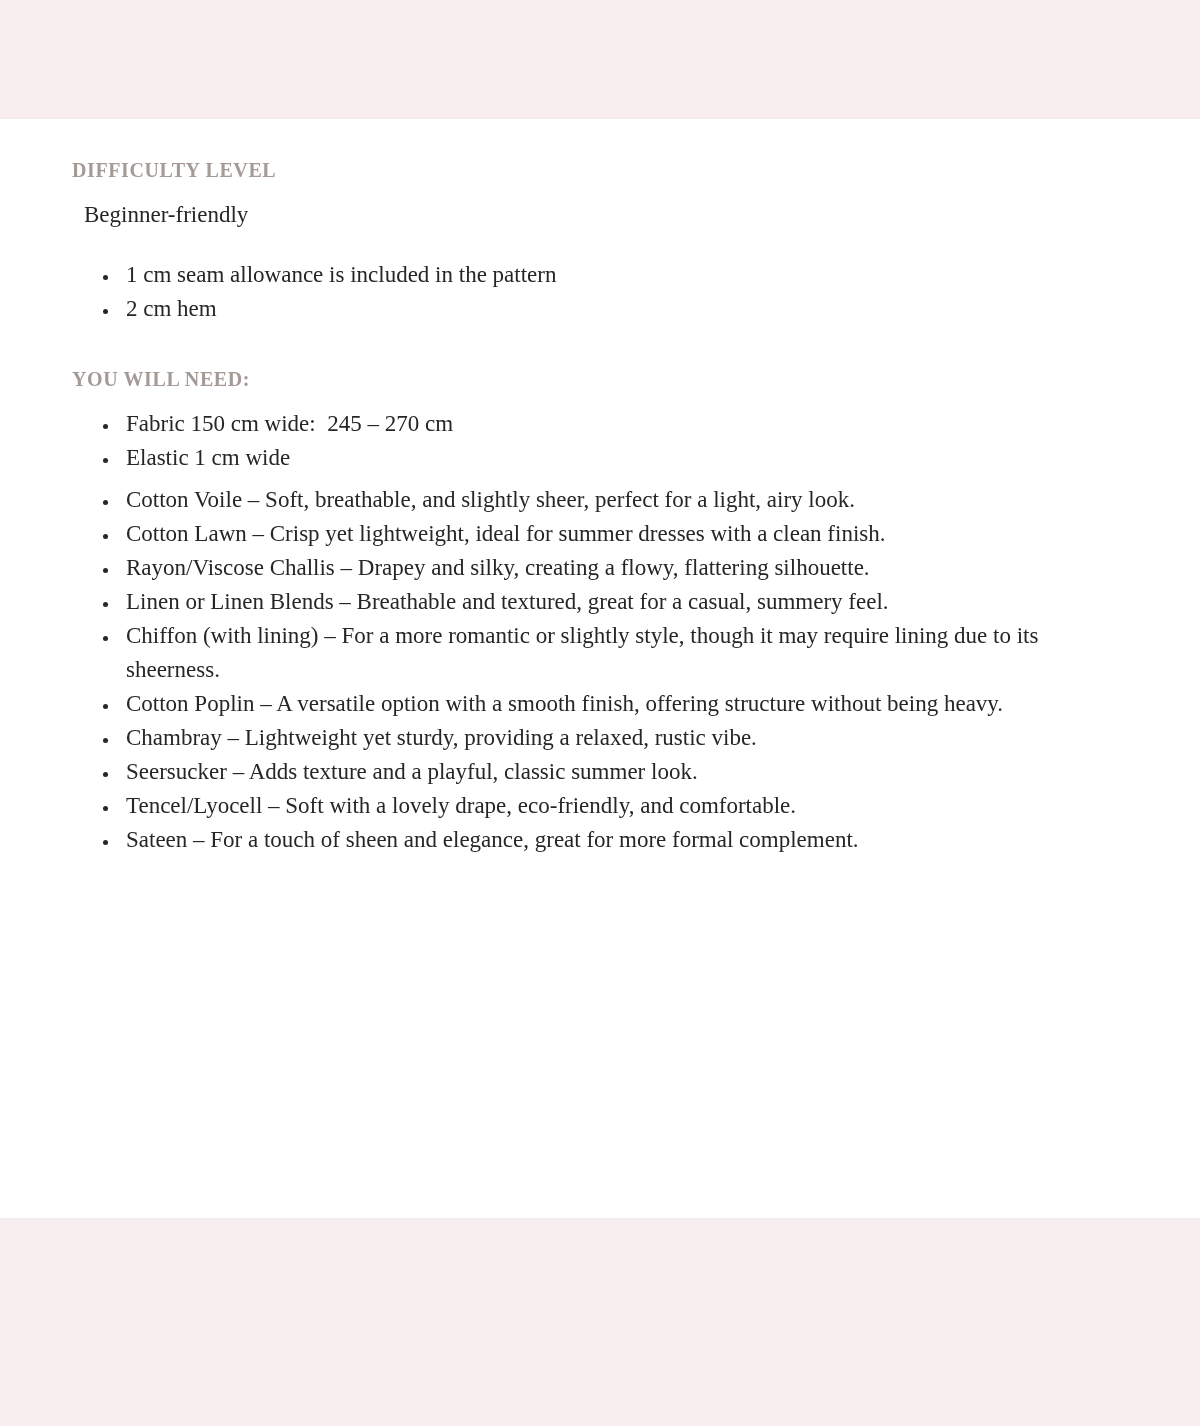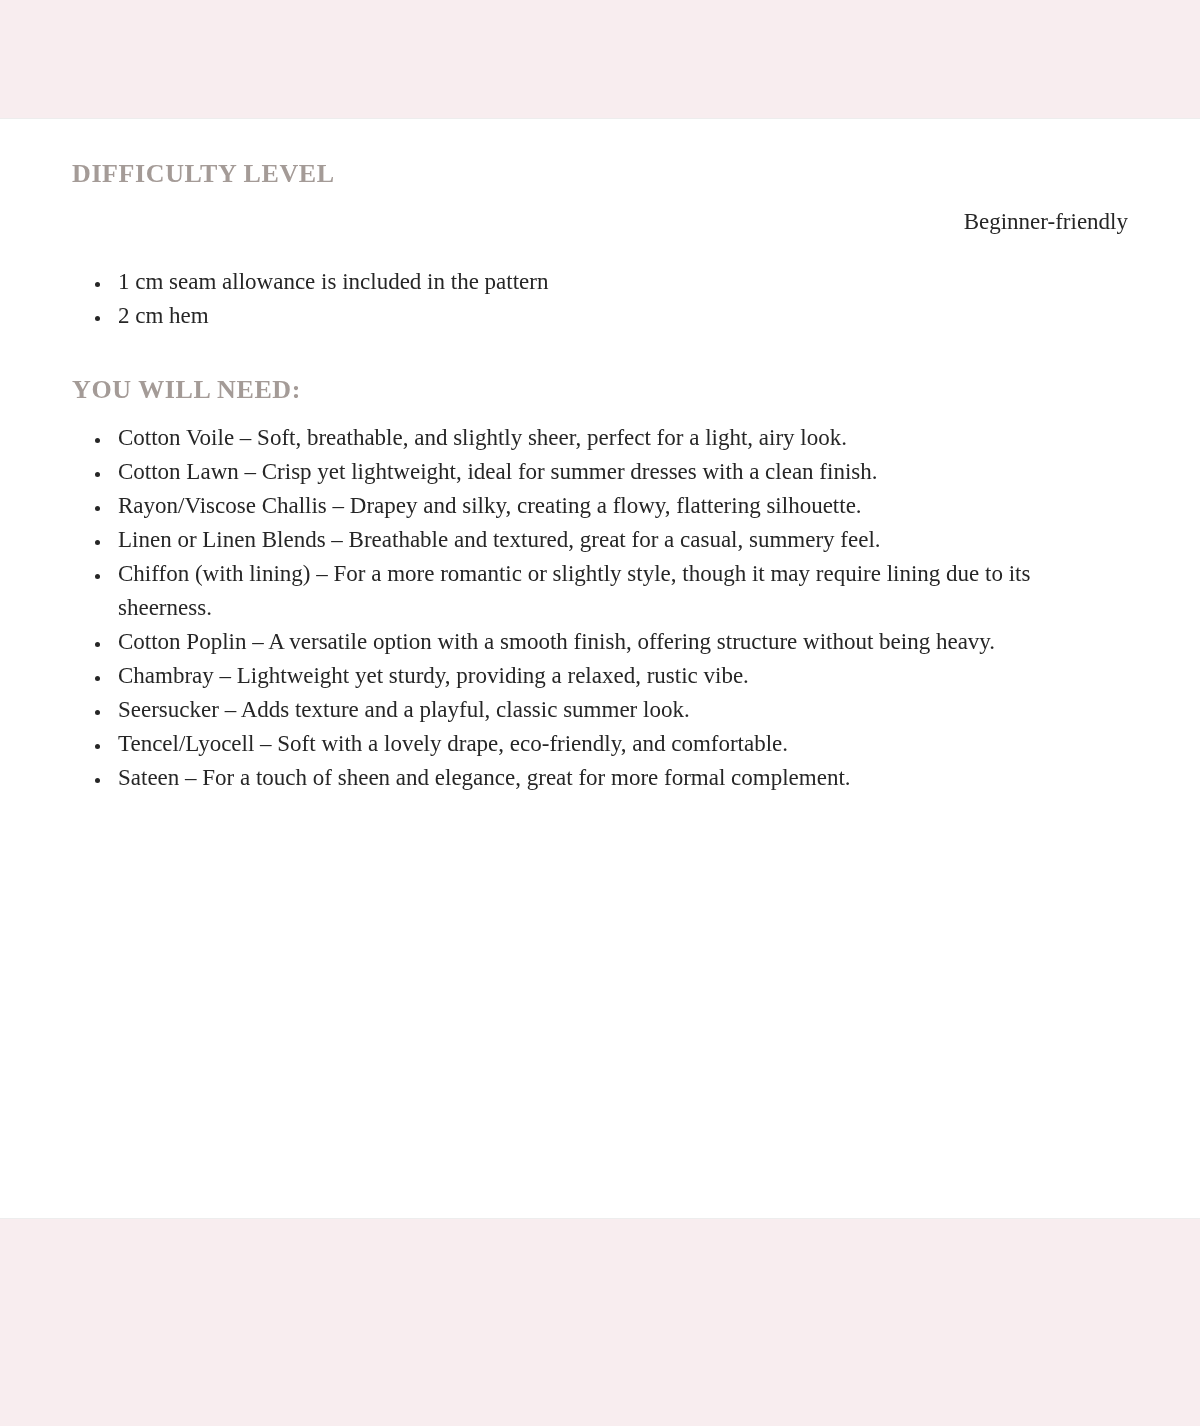--- a/index.html
+++ b/index.html
@@ -18,38 +18,37 @@
   .band.bottom { height: 207px; }
   .page {
     background: var(--page, #ffffff);
     height: 1101px;
     box-sizing: border-box;
     padding: 40px 72px 0 72px;
     border-top: 1px solid rgba(0,0,0,0.07);
     border-bottom: 1px solid rgba(0,0,0,0.07);
   }
   h2.heading {
-    font-size: 26px;
+    font-size: 20px;
     line-height: 1.16;
     font-weight: bold;
     color: var(--heading, #a49b97);
     letter-spacing: 0.6px;
     margin: 42px 0 16px 0;
   }
   .doc-section:first-child h2.heading { margin-top: 0; }
   p.body-text {
     font-size: 23px;
     line-height: 34px;
     color: var(--text, #262626);
     margin: 0 0 26px 12px;
     white-space: pre-wrap;
-    text-align: right;
   }
   ul.bullet-list {
-    margin: 0;
+    margin: 8px;
     padding-left: 40px;
     color: var(--text, #262626);
     list-style: disc outside;
   }
   ul.bullet-list li {
     font-size: 23px;
     line-height: 34px;
     padding-left: 6px;
     white-space: pre-wrap;
   }
@@ -69,20 +68,24 @@
 
   <section class="doc-section">
   <ul class="bullet-list">
           <li>1 cm seam allowance is included in the pattern</li>
           <li>2 cm hem</li>
         </ul>
       </section>
 
   <section class="doc-section">
     <h2 class="heading">YOU WILL NEED:</h2>
+  <ul class="bullet-list">
+          <li>Fabric 150 cm wide:  245 – 270 cm</li>
+          <li>Elastic 1 cm wide</li>
+        </ul>
       </section>
 
   <section class="doc-section">
         <ul class="bullet-list">
           <li>Cotton Voile – Soft, breathable, and slightly sheer, perfect for a light, airy look.</li>
           <li>Cotton Lawn – Crisp yet lightweight, ideal for summer dresses with a clean finish.</li>
           <li>Rayon/Viscose Challis – Drapey and silky, creating a flowy, flattering silhouette.</li>
           <li>Linen or Linen Blends – Breathable and textured, great for a casual, summery feel.</li>
           <li>Chiffon (with lining) – For a more romantic or slightly style, though it may require lining due to its sheerness.</li>
           <li>Cotton Poplin – A versatile option with a smooth finish, offering structure without being heavy.</li>

